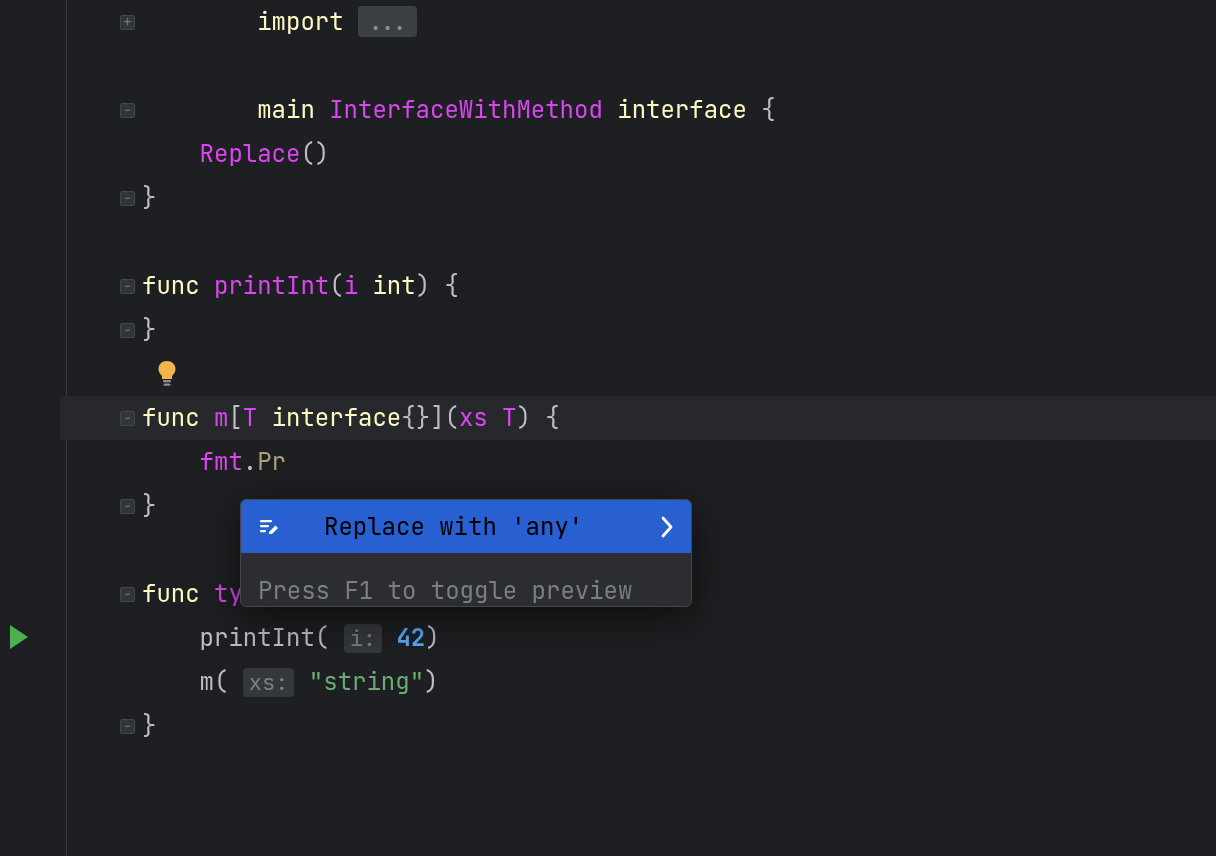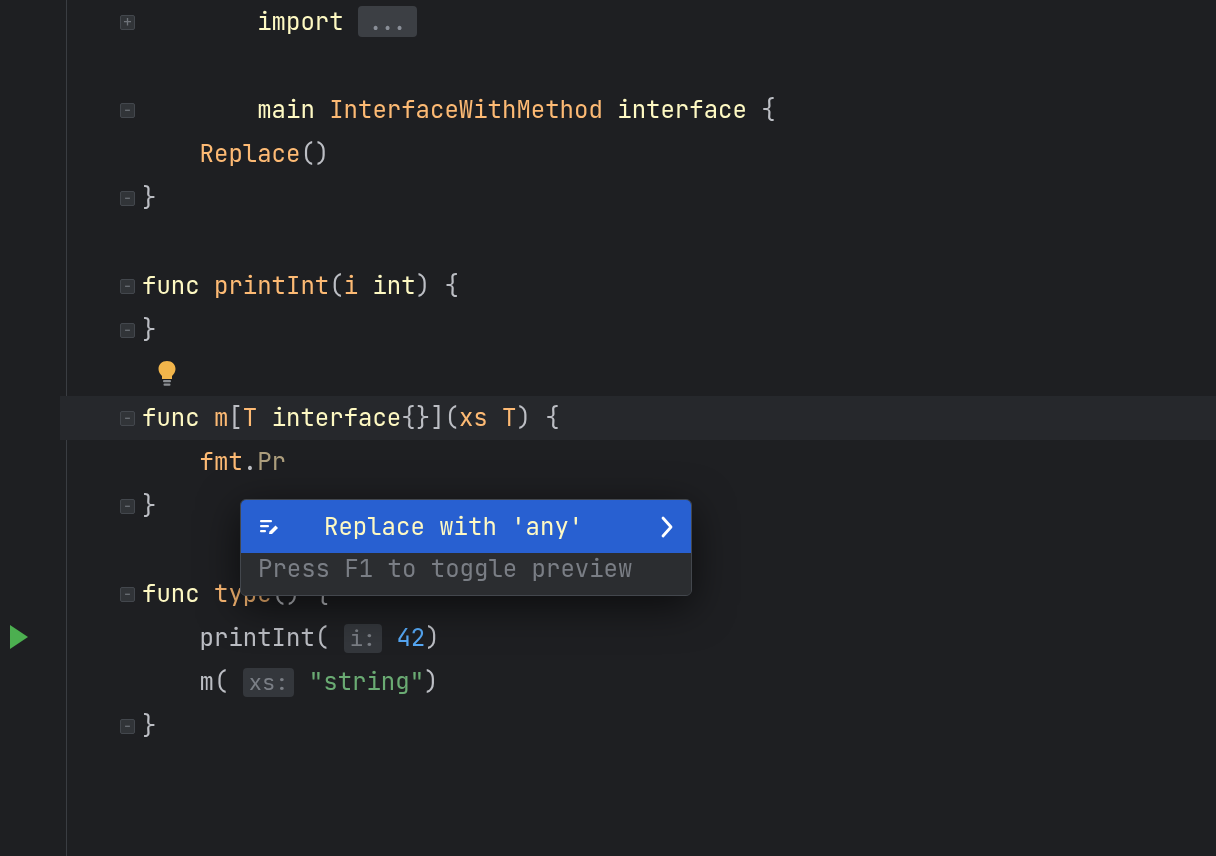--- a/index.html
+++ b/index.html
@@ -81,23 +81,23 @@
   }
 
   .code {
     position: absolute;
     left: 82px;
     white-space: pre;
     font-family: inherit;
   }
 
   .kw  { color: #fef9c3; }      
-  .idn { color: #fdba74; }
+  .idn { color: #d946ef; }
   .pun { color: #bcbec4; }
-  .num { color: #56a8f5; }      
+  .num { color: #56a8f5; font-weight: bold; }      
   .str { color: #6aab73; }      
   .call{ color: #bcbec4; }
   .mtd { color: #ad9e7d; }      
   .hint{
     color: #7a7e85;
     background: #34373c;
     border-radius: 4px;
     padding: 0 6px;
     font-size: 22px;
   }
@@ -132,31 +132,31 @@
   .intention-row {
     display: flex;
     align-items: center;
     gap: 14px;
     padding: 0 17px;
     height: 53px;
     color: #dde0e5;
   }
   .intention-row.selected {
     background: #2860d1;
-    color: #fef9c3;
+    color: #000000;
     gap: 44px;
   }
   .intention-row .label { flex: 1; }
   .intention-row .chevron svg { width: 14px; height: 22px; display:block; }
   .intention-row .action-icon svg { width: 22px; height: 22px; display:block; }
   .intention-hint {
     padding: 0 17px;
-    height: 42px;
+    height: 53px;
     display:flex;
-    align-items:flex-start;
+    align-items:flex-end;
     color: #7a7e85;
     background: #2b2d30;
     font-family: inherit;
   }
 </style>
 </head>
 <body>
 
 <div class="editor">
   <div class="gutter"></div>

